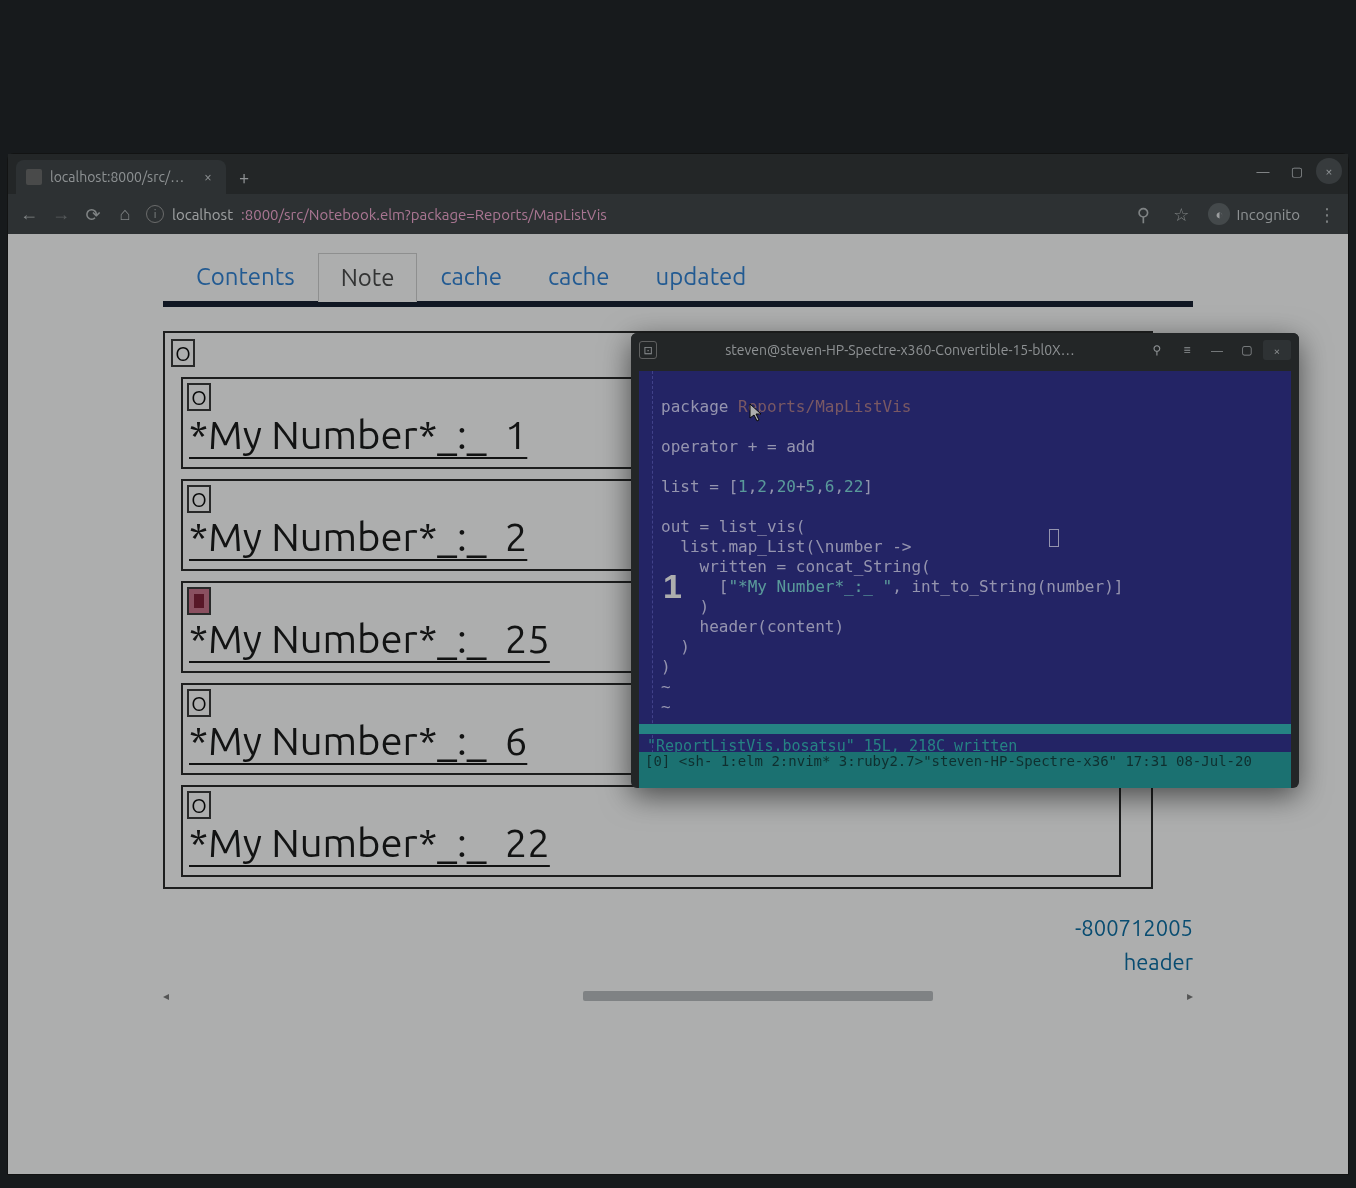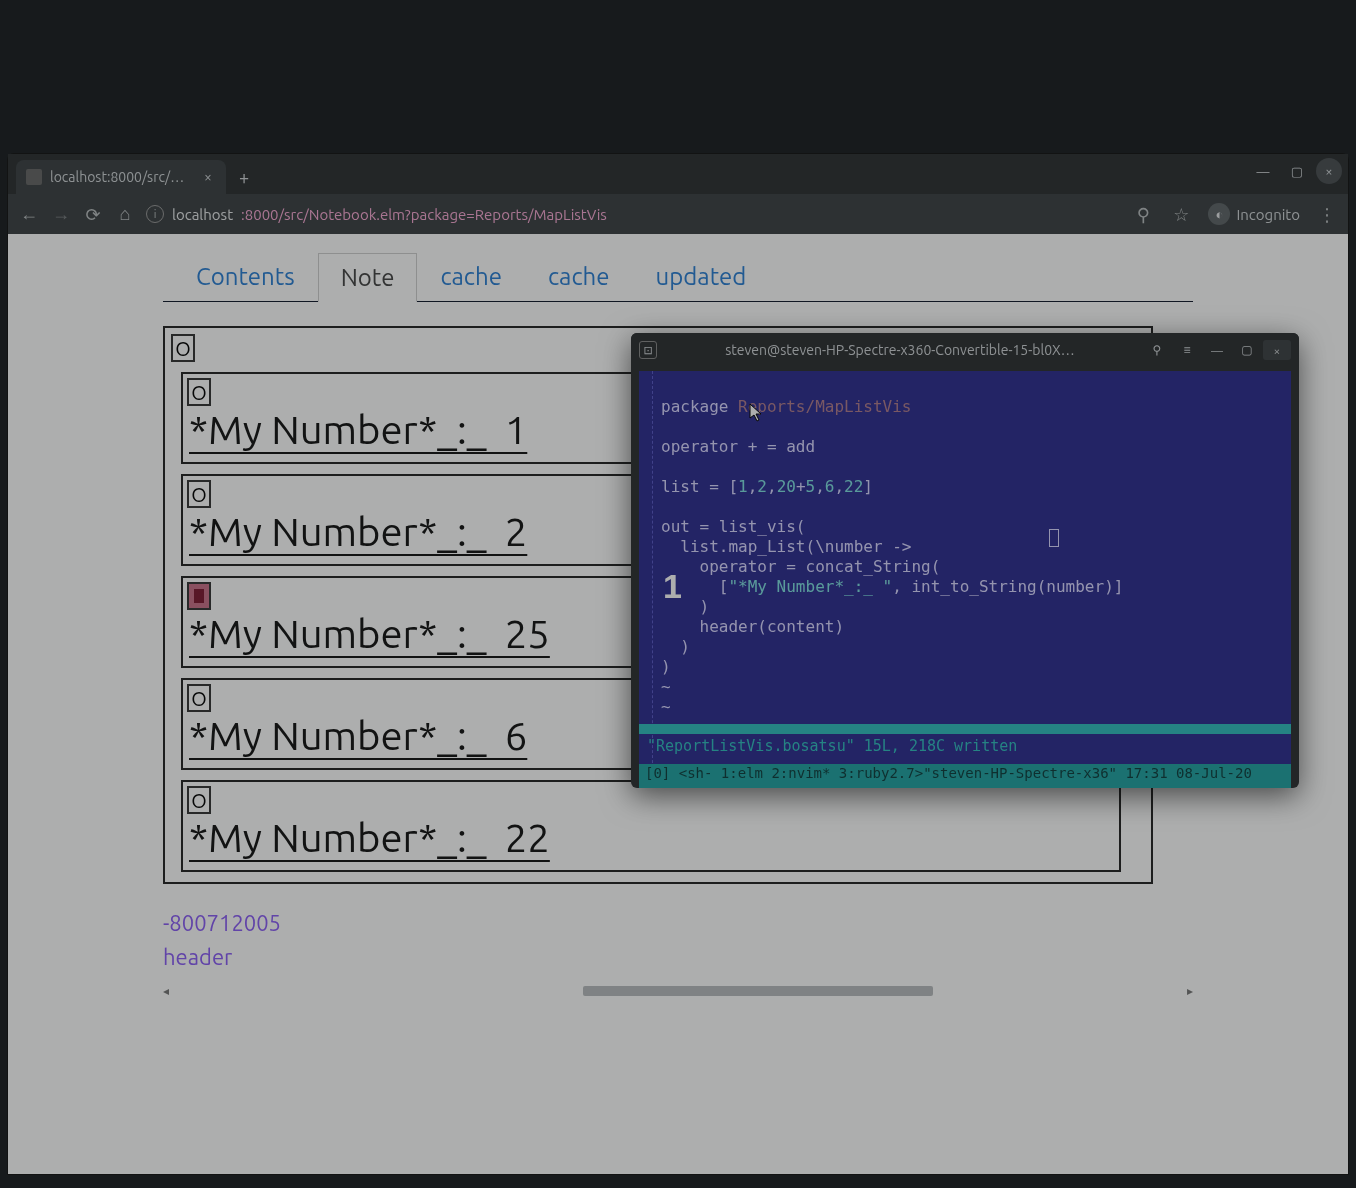--- a/index.html
+++ b/index.html
@@ -105,21 +105,21 @@
     background: #fff;
     height: calc(100% - 80px);
     position: relative;
     overflow: hidden;
   }
   .page {
     width: 1030px; margin: 0 auto; padding-top: 18px;
   }
   .tabsrow {
     display: flex; align-items: stretch;
-    border-bottom: 1px solid #0f172a;
+    border-bottom: 6px solid #0f172a;
     padding-left: 10px;
   }
   .tabsrow .ptab {
     padding: 10px 22px;
     font-size: 24px;
     color: #2a7fd4;
     cursor: pointer;
     border: 1px solid transparent;
   }
   .tabsrow .ptab.active {
@@ -163,22 +163,23 @@
     text-decoration: underline;
     text-decoration-thickness: 2px;
     text-underline-offset: 8px;
     padding: 0 4px 6px 4px;
     white-space: pre;
   }
   .row.err .row-text { color: #111; }
   .footer-lines {
     margin: 22px 0 0 0;
     font-size: 22px;
-    color: #8b5cf6;
+    color: #0369a1;
     line-height: 1.55;
+    text-align: right;
   }
   .scroll-h {
     margin-top: 10px;
     height: 14px;
     background: transparent;
     position: relative;
   }
   .scroll-h::before, .scroll-h::after {
     position: absolute; top: 0; font-size: 12px; color: #777;
   }
@@ -245,21 +246,21 @@
   }
   .term-statusbar {
     position: absolute; left: 0; right: 0; bottom: 54px; height: 10px;
     background: #2fbdbd;
   }
   .term-msg {
     position: absolute; left: 8px; right: 0; bottom: 32px;
     color: #2fbdbd; font-family: monospace; font-size: 15px;
   }
   .term-tmux {
-    position: absolute; left: 0; right: 0; bottom: 0; height: 24px;
+    position: absolute; left: 0; right: 0; bottom: 0; height: 36px;
     background: #1fa1a1; color: #0d3d3d;
     font-family: monospace; font-size: 14px;
     padding: 1px 6px; white-space: nowrap; overflow: hidden;
   }
   .term-cursor {
     position: absolute;
     top: 158px; left: 410px;
     width: 10px; height: 18px;
     border: 1px solid #d9d7ff;
   }
@@ -371,21 +372,21 @@
     <div class="term-gutter"></div>
     <div class="term-lines">
 <span class="kw">package </span><span class="pkg">Reports/MapListVis</span>
 
 <span class="kw">operator + = add</span>
 
 <span class="kw">list = [</span><span class="num">1</span>,<span class="num">2</span>,<span class="num">20</span>+<span class="num">5</span>,<span class="num">6</span>,<span class="num">22</span><span class="kw">]</span>
 
 <span class="kw">out = list_vis(</span>
 <span class="kw">  list.map_List(\number -&gt;</span>
-<span class="kw">    operator = concat_String(</span>
+<span class="kw">    written = concat_String(</span>
 <span class="kw">      [</span><span class="str">"*My Number*_:_ "</span><span class="kw">, int_to_String(number)]</span>
 <span class="kw">    )</span>
 <span class="kw">    header(content)</span>
 <span class="kw">  )</span>
 <span class="kw">)</span>
 <span>~</span>
 <span>~</span>
     </div>
     <div class="big1">1</div>
     <div class="term-cursor"></div>

